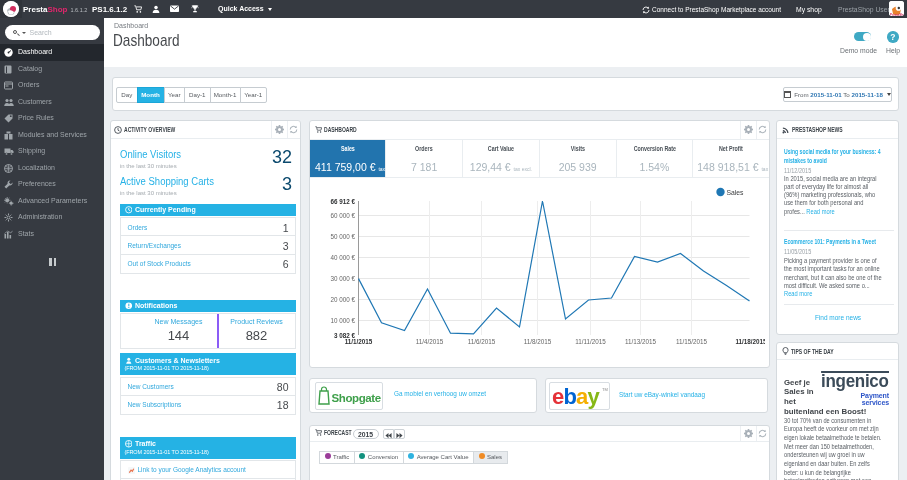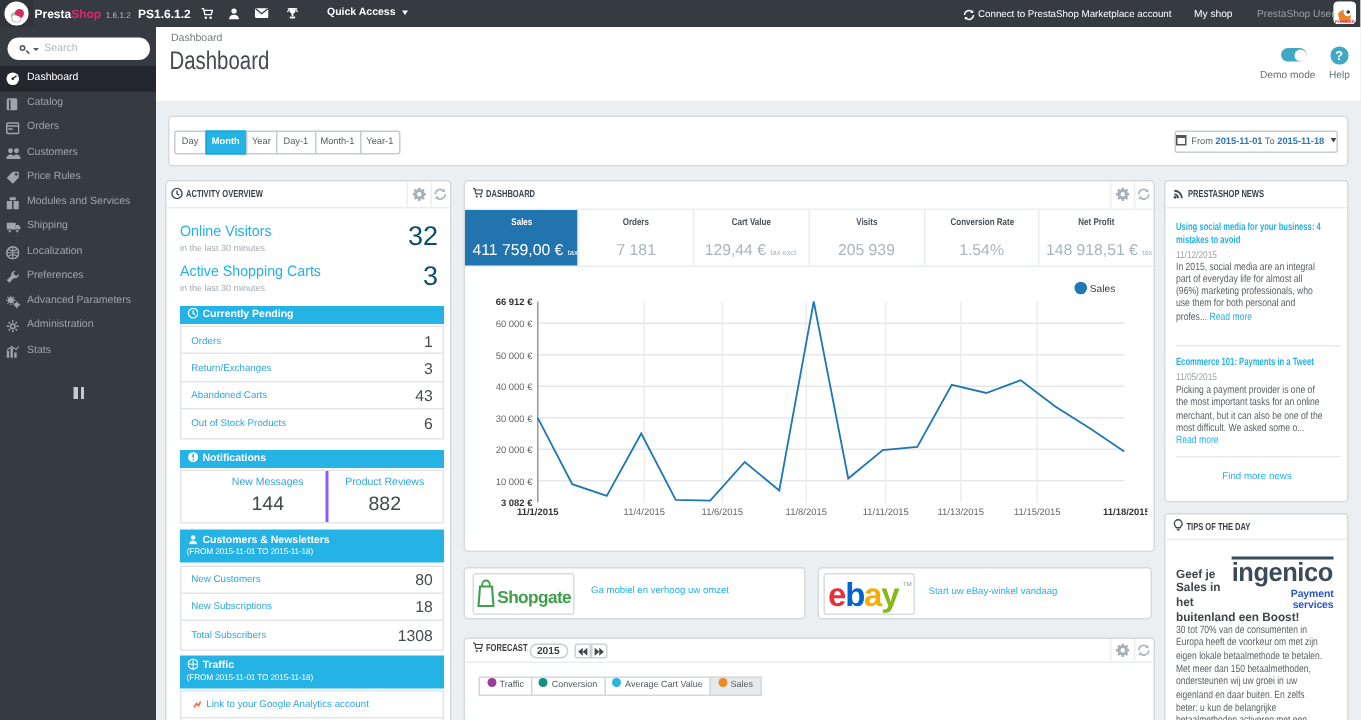--- a/index.html
+++ b/index.html
@@ -315,24 +315,20 @@
   <div class="ltable" style="top:96px;">
     <div class="lrow">
         <span class="lbl">Orders</span>
         <span class="val">1</span>
       </div>
     <div class="lrow">
         <span class="lbl">Return/Exchanges</span>
         <span class="val">3</span>
       </div>
     <div class="lrow">
-        <span class="lbl">Abandoned Carts</span>
-        <span class="val">43</span>
-      </div>
-    <div class="lrow">
         <span class="lbl">Out of Stock Products</span>
         <span class="val">6</span>
       </div>
   </div>
 
   <div class="bluebar" style="top:179px; height:11.5px; line-height:11.5px;"><svg class="bic" width="7.5" height="7.5" viewBox="0 0 9 9">
         <circle cx="4.5" cy="4.5" r="4" fill="#fff"></circle>
         <rect x="4" y="2" width="1.2" height="3.2" fill="#25b2e4"></rect>
         <rect x="4" y="6" width="1.2" height="1.2" fill="#25b2e4"></rect>
       </svg>Notifications</div>
@@ -352,24 +348,20 @@
         <path d="M1.5 8.5 Q2 5.2 5 5.2 Q8 5.2 8.5 8.5 Z" fill="#fff"></path>
       </svg>Customers &amp; Newsletters<span class="sm">(FROM 2015-11-01 TO 2015-11-18)</span></div>
   <div class="ltable" style="top:255.5px;">
     <div class="lrow">
         <span class="lbl">New Customers</span>
         <span class="val">80</span>
       </div>
     <div class="lrow">
         <span class="lbl">New Subscriptions</span>
         <span class="val">18</span>
-      </div>
-    <div class="lrow">
-        <span class="lbl">Total Subscribers</span>
-        <span class="val">1308</span>
       </div>
   </div>
 
   <div class="bluebar" style="top:315.5px; height:22px; padding-top:2.5px; line-height:10px;"><svg class="bic" width="7.5" height="7.5" viewBox="0 0 9 9">
         <circle cx="4.5" cy="4.5" r="4" fill="none" stroke="#fff" stroke-width="1"></circle>
         <path d="M0.5 4.5h8M4.5 0.5v8" stroke="#fff" stroke-width="0.8"></path>
       </svg>Traffic<span class="sm">(FROM 2015-11-01 TO 2015-11-18)</span></div>
   <div class="ltable" style="top:338.5px; height:40px; border-bottom:none;">
     <div class="lrow">
         <span class="lbl"><svg width="7" height="7" viewBox="0 0 8 8" style="vertical-align:-1.5px; margin-right:3px;">

